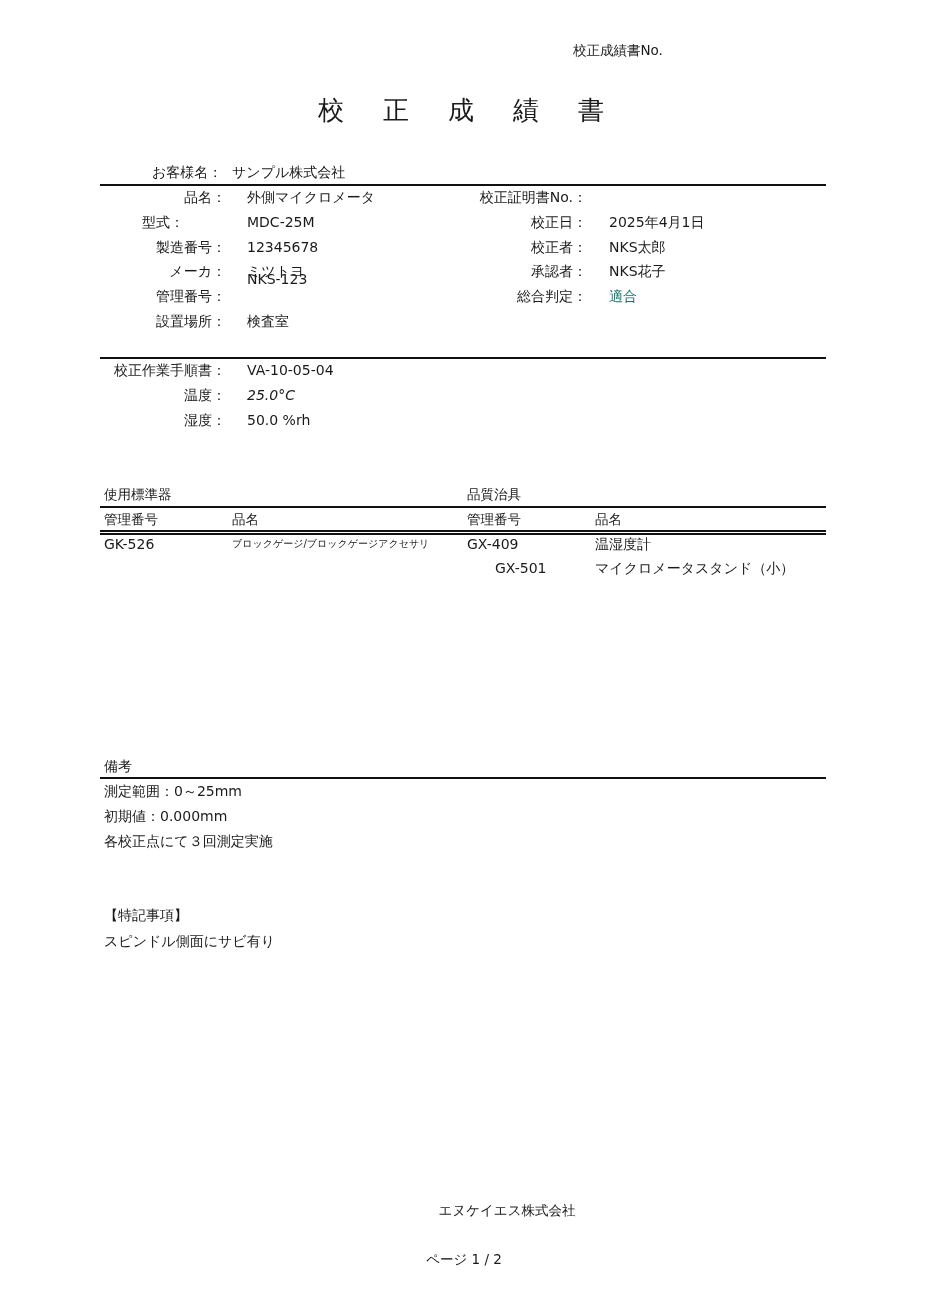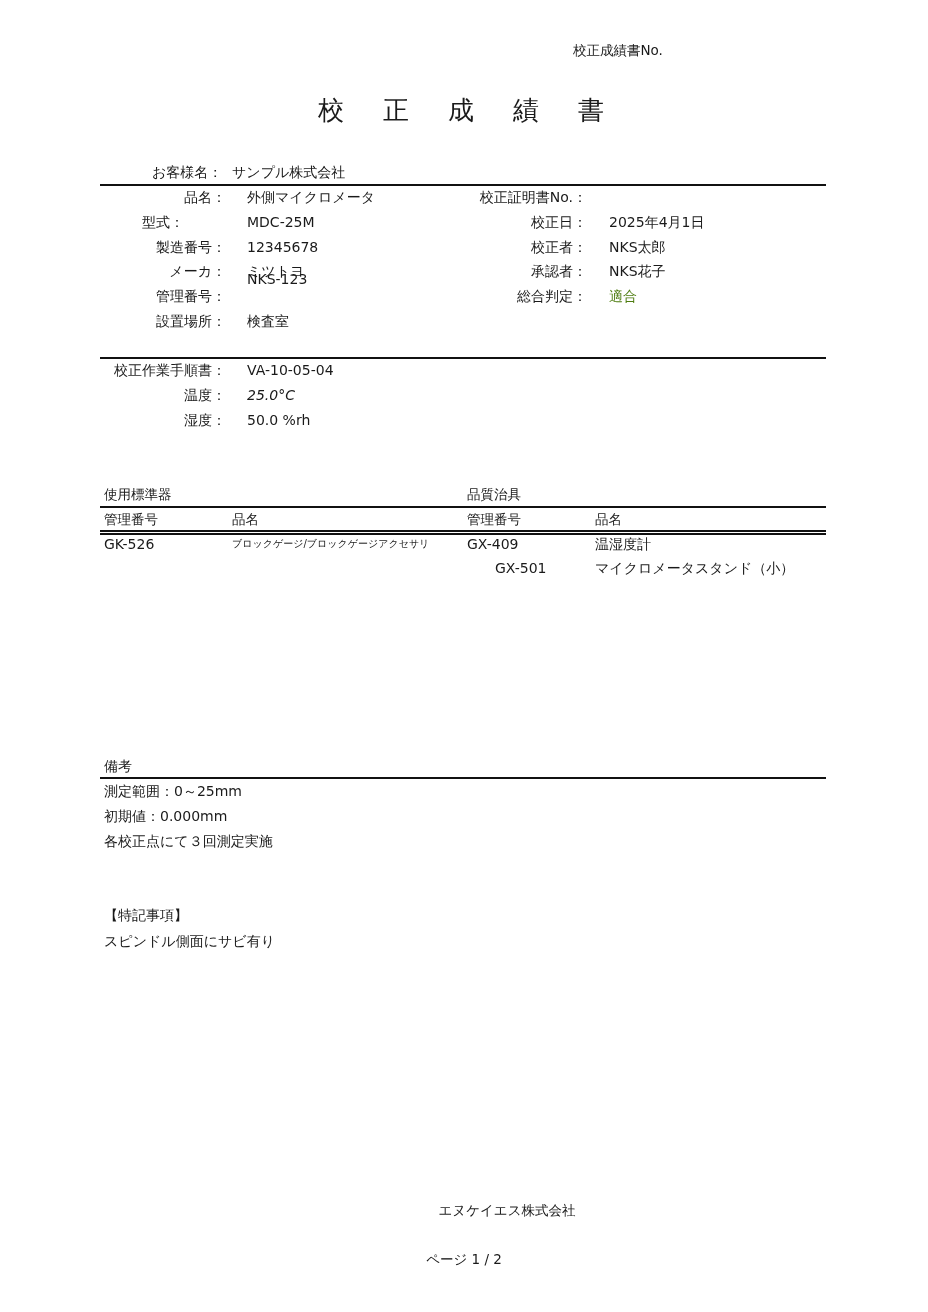--- a/index.html
+++ b/index.html
@@ -41,21 +41,21 @@
     font-size: 26px;
     letter-spacing: 0;
     display: flex;
     gap: 0;
   }
   .title span {
     display: inline-block;
     width: 65px;
     text-align: left;
   }
-  .judgement { color: #4d7c0f; }
+  .judgement { color: #0f766e; }
 </style>
 </head>
 <body>
 
 <div class="abs t13" style="top:41px; left:573px;">校正成績書No.</div>
 
 <div class="title">
   <span>校</span>
   <span>正</span>
   <span>成</span>

